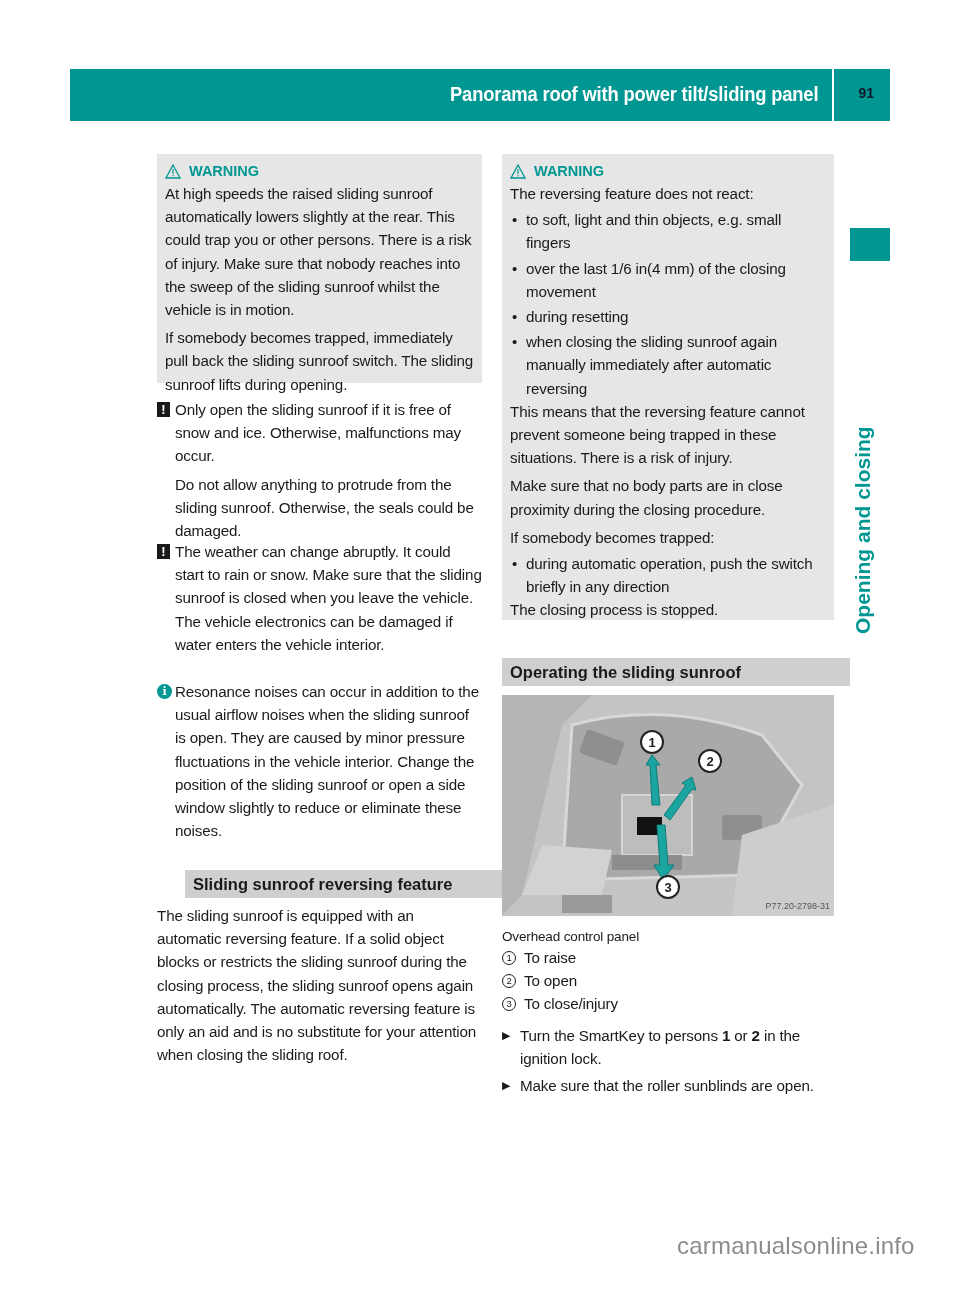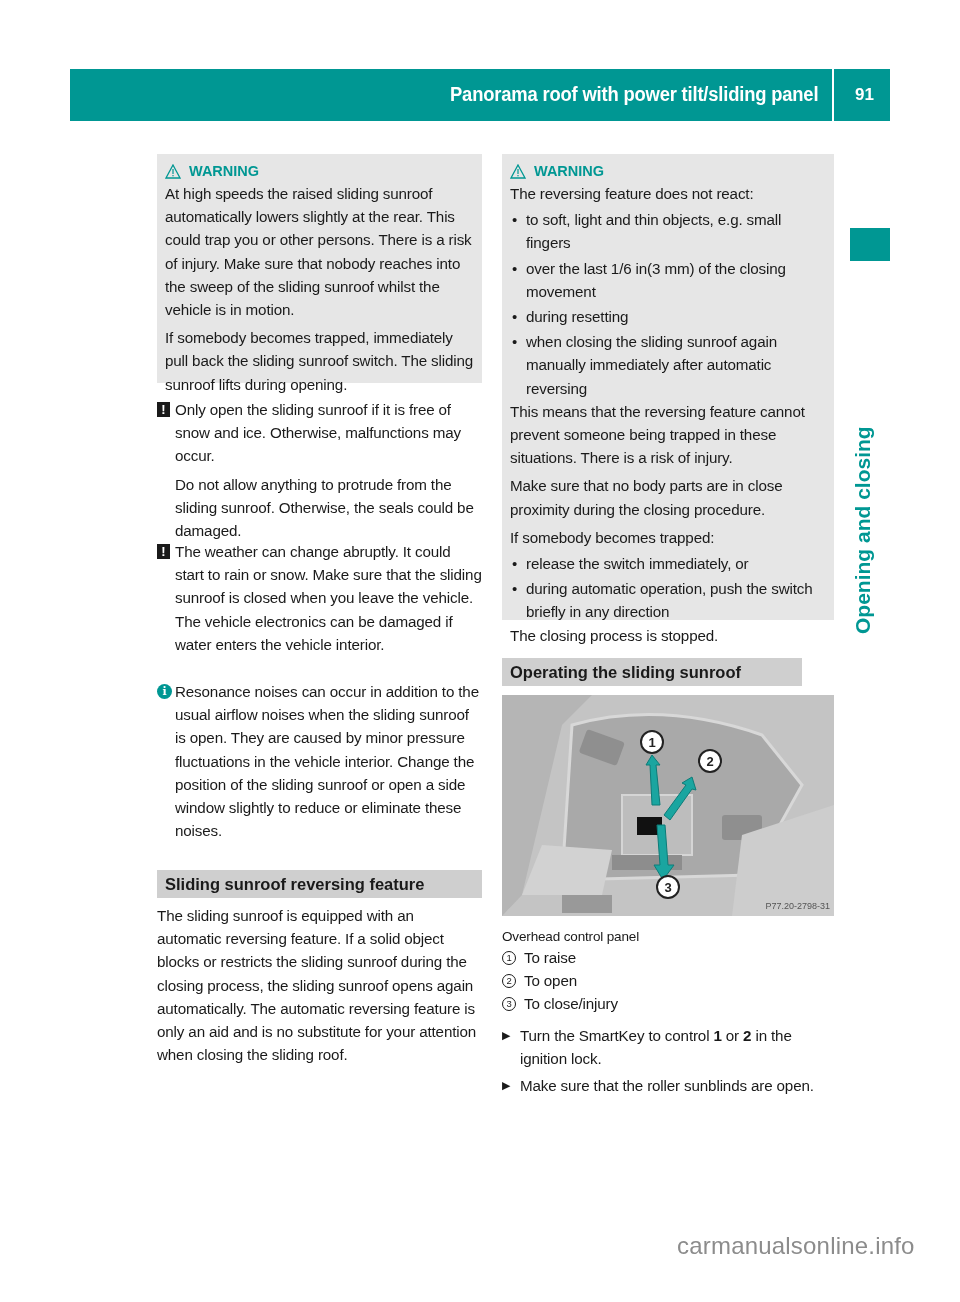--- a/index.html
+++ b/index.html
@@ -1,21 +1,21 @@
 <!DOCTYPE html>
 <html><head>
 <meta charset="utf-8">
 <style>
   * { box-sizing: border-box; margin: 0; padding: 0; }
   html, body { width: 960px; height: 1302px; background: #ffffff; overflow: hidden; }
   body { position: relative; font-family: "Liberation Sans", sans-serif; color: #1a1a1a; }
   .header { position: absolute; left: 70px; top: 69px; width: 820px; height: 52px; background: #009793; }
   .header-title { position: absolute; right: 72px; top: 14px; color: #fff; font-weight: bold; font-size: 20px; letter-spacing: -0.2px; font-family: "Liberation Sans", sans-serif; transform: scaleX(0.92); transform-origin: right center; white-space: nowrap; }
   .header-divider { position: absolute; right: 56px; top: 0; width: 2px; height: 52px; background: #fff; }
-  .header-page { position: absolute; right: 16px; top: 16px; color: #ffffff; font-weight: bold; font-size: 17px; }
+  .header-page { position: absolute; right: 16px; top: 16px; color: #0f172a; font-weight: bold; font-size: 14px; }
   .side-tab { position: absolute; left: 850px; top: 228px; width: 40px; height: 33px; background: #009793; }
   .side-label { position: absolute; left: 848px; top: 440px; transform: rotate(-90deg); transform-origin: left top; color: #009793; font-weight: bold; font-size: 21px; white-space: nowrap; transform-origin: 0 0; }
   .side-label-wrap { position: absolute; left: 851px; top: 436px; width: 30px; height: 200px; }
   .col { position: absolute; top: 0; }
   .col-left { left: 157px; width: 325px; }
   .col-right { left: 502px; width: 332px; }
   p, li, .txt { font-size: 15.2px; line-height: 23.2px; letter-spacing: -0.15px; }
   .warn-box { background: #e6e6e6; padding: 6px 8px 20px 8px; }
   .warn-head { display: flex; align-items: center; gap: 8px; color: #009793; font-weight: bold; font-size: 14.5px; height: 22px; }
   .warn-icon { width: 16px; height: 15px; display: inline-block; }
@@ -78,52 +78,51 @@
   <div class="note" style="position:absolute; top:540px; width:325px;">
     <span class="note-icon">!</span>
     <p>The weather can change abruptly. It could start to rain or snow. Make sure that the sliding sunroof is closed when you leave the vehicle. The vehicle electronics can be damaged if water enters the vehicle interior.</p>
   </div>
 
   <div class="note" style="position:absolute; top:680px; width:325px;">
     <span class="info-icon">i</span>
     <p>Resonance noises can occur in addition to the usual airflow noises when the sliding sunroof is open. They are caused by minor pressure fluctuations in the vehicle interior. Change the position of the sliding sunroof or open a side window slightly to reduce or eliminate these noises.</p>
   </div>
 
-  <div class="section-head" style="position:absolute; top:870px; width:325px;">Sliding sunroof reversing feature</div>
+  <div class="section-head" style="position:absolute; top:870px; width:325px;margin-left:28px;">Sliding sunroof reversing feature</div>
   <p style="position:absolute; top:904px; width:325px;">The sliding sunroof is equipped with an automatic reversing feature. If a solid object blocks or restricts the sliding sunroof during the closing process, the sliding sunroof opens again automatically. The automatic reversing feature is only an aid and is no substitute for your attention when closing the sliding roof.</p>
 </div>
 
 <div class="col col-right">
   <div class="warn-box" style="position:absolute; top:154px; width:332px; height:466px;">
     <div class="warn-head">
       <svg class="warn-icon" viewBox="0 0 16 15">
           <path d="M8 1 L15 14 L1 14 Z" fill="none" stroke="#009793" stroke-width="1.3"></path>
           <rect x="7.4" y="5" width="1.2" height="5" fill="#009793"></rect>
           <rect x="7.4" y="11" width="1.2" height="1.3" fill="#009793"></rect>
         </svg>
       <span>WARNING</span>
     </div>
     <p>The reversing feature does not react:</p>
     <ul class="bullets" style="margin-top:3px;">
       <li>to soft, light and thin objects, e.g. small fingers</li>
-      <li>over the last 1/6 in(3 mm) of the closing movement</li>
+      <li>over the last 1/6 in(4 mm) of the closing movement</li>
       <li>during resetting</li>
       <li>when closing the sliding sunroof again manually immediately after automatic reversing</li>
     </ul>
     <p>This means that the reversing feature cannot prevent someone being trapped in these situations. There is a risk of injury.</p>
     <p>Make sure that no body parts are in close proximity during the closing procedure.</p>
     <p>If somebody becomes trapped:</p>
     <ul class="bullets" style="margin-top:3px;">
-      <li>release the switch immediately, or</li>
       <li>during automatic operation, push the switch briefly in any direction</li>
     </ul>
     <p>The closing process is stopped.</p>
   </div>
 
-  <div class="section-head" style="position:absolute; top:658px; width:300px;">Operating the sliding sunroof</div>
+  <div class="section-head" style="position:absolute; top:658px; width:348px;">Operating the sliding sunroof</div>
 
   <div class="photo" style="position:absolute; top:695px;">
     <svg width="332" height="221" viewBox="0 0 332 221">
       <rect x="0" y="0" width="332" height="221" fill="#c4c4c4"></rect>
       <path d="M0 0 L90 0 L60 30 L20 200 L0 221 Z" fill="#b5b5b5"></path>
       <path d="M70 30 Q160 5 260 40 L300 90 L250 180 L60 185 Z" fill="#a9a9a9" stroke="#d8d8d8" stroke-width="3"></path>
       <rect x="80" y="40" width="40" height="25" rx="3" fill="#8f8f8f" transform="rotate(20 100 52)"></rect>
       <rect x="220" y="120" width="40" height="25" rx="3" fill="#8f8f8f"></rect>
       <rect x="120" y="100" width="70" height="60" fill="#bdbdbd" stroke="#d5d5d5" stroke-width="2"></rect>
       <rect x="135" y="122" width="25" height="18" fill="#111"></rect>
@@ -158,18 +157,18 @@
         <span class="num-circle">2</span>
         <span>To open</span>
       </li>
     <li class="txt">
         <span class="num-circle">3</span>
         <span>To close/injury</span>
       </li>
   </ul>
 
   <ul class="steps" style="position:absolute; top:1020px; width:332px;">
-    <li><span>Turn the SmartKey to control </span><b>1</b><span> or </span><b>2</b><span> in the ignition lock.</span></li>
+    <li><span>Turn the SmartKey to persons </span><b>1</b><span> or </span><b>2</b><span> in the ignition lock.</span></li>
     <li><span>Make sure that the roller sunblinds are open.</span></li>
   </ul>
 </div>
 
 <div class="watermark">carmanualsonline.info</div>
 
 </body></html>

